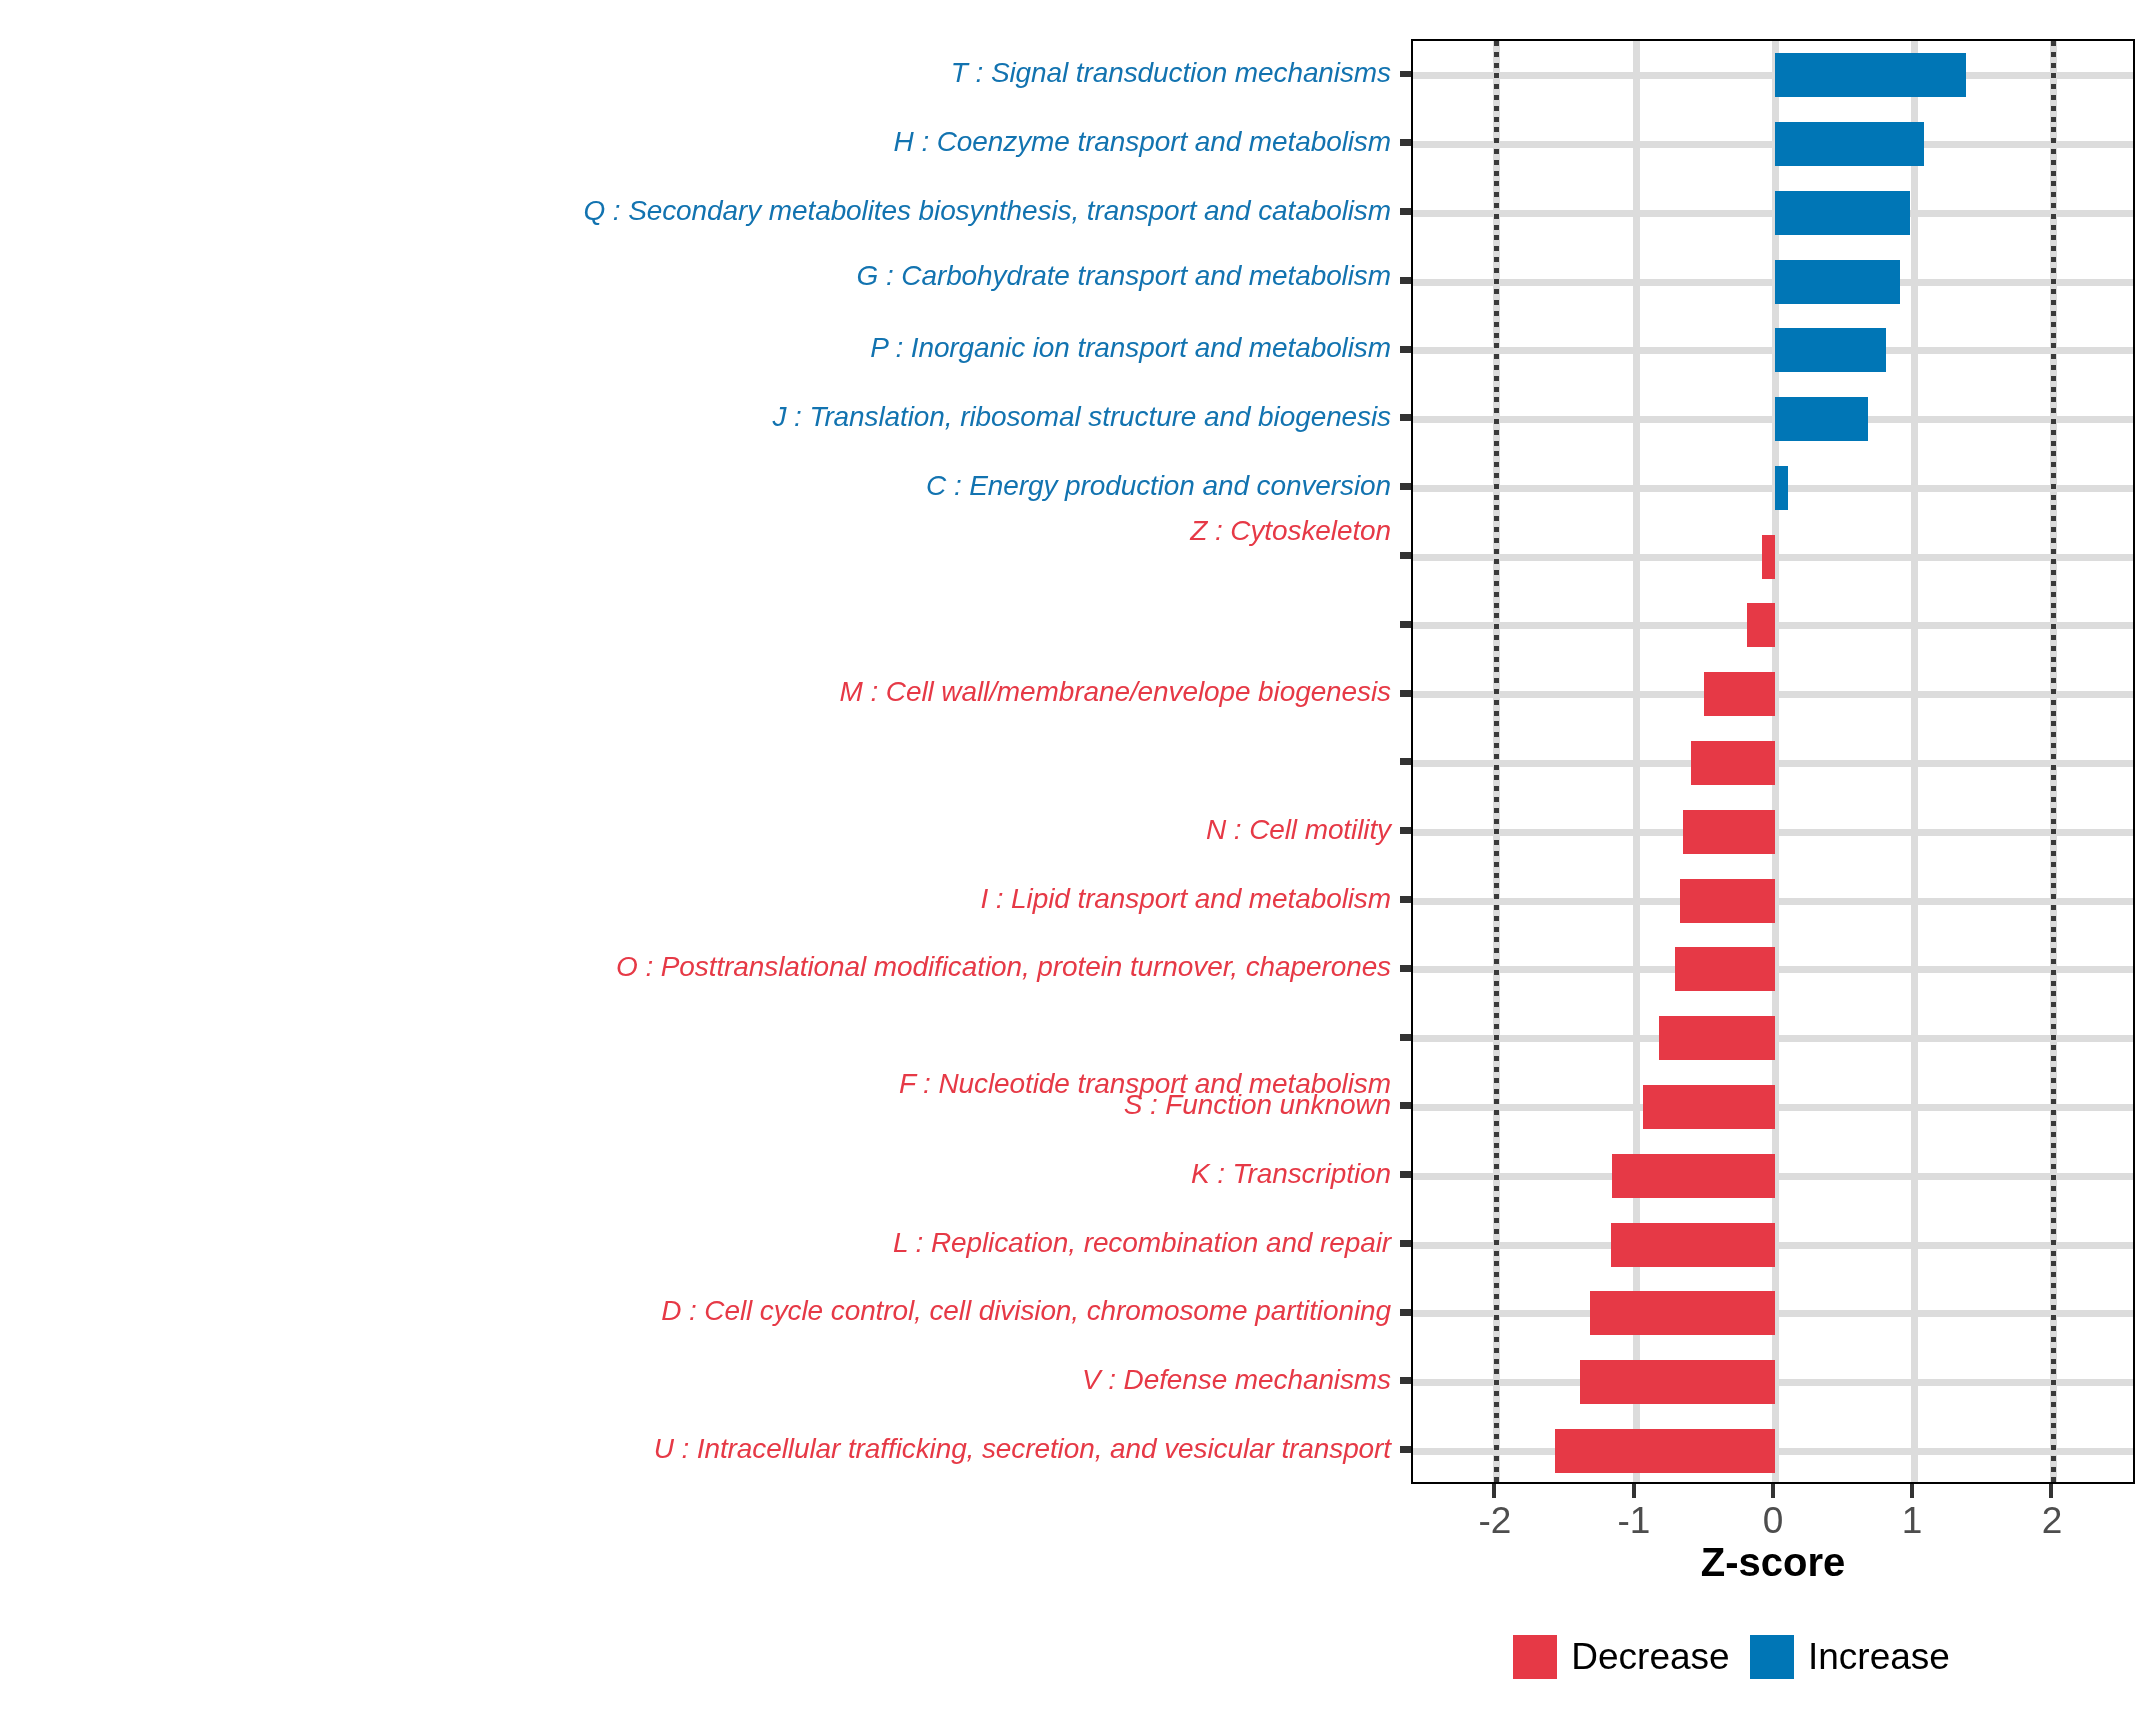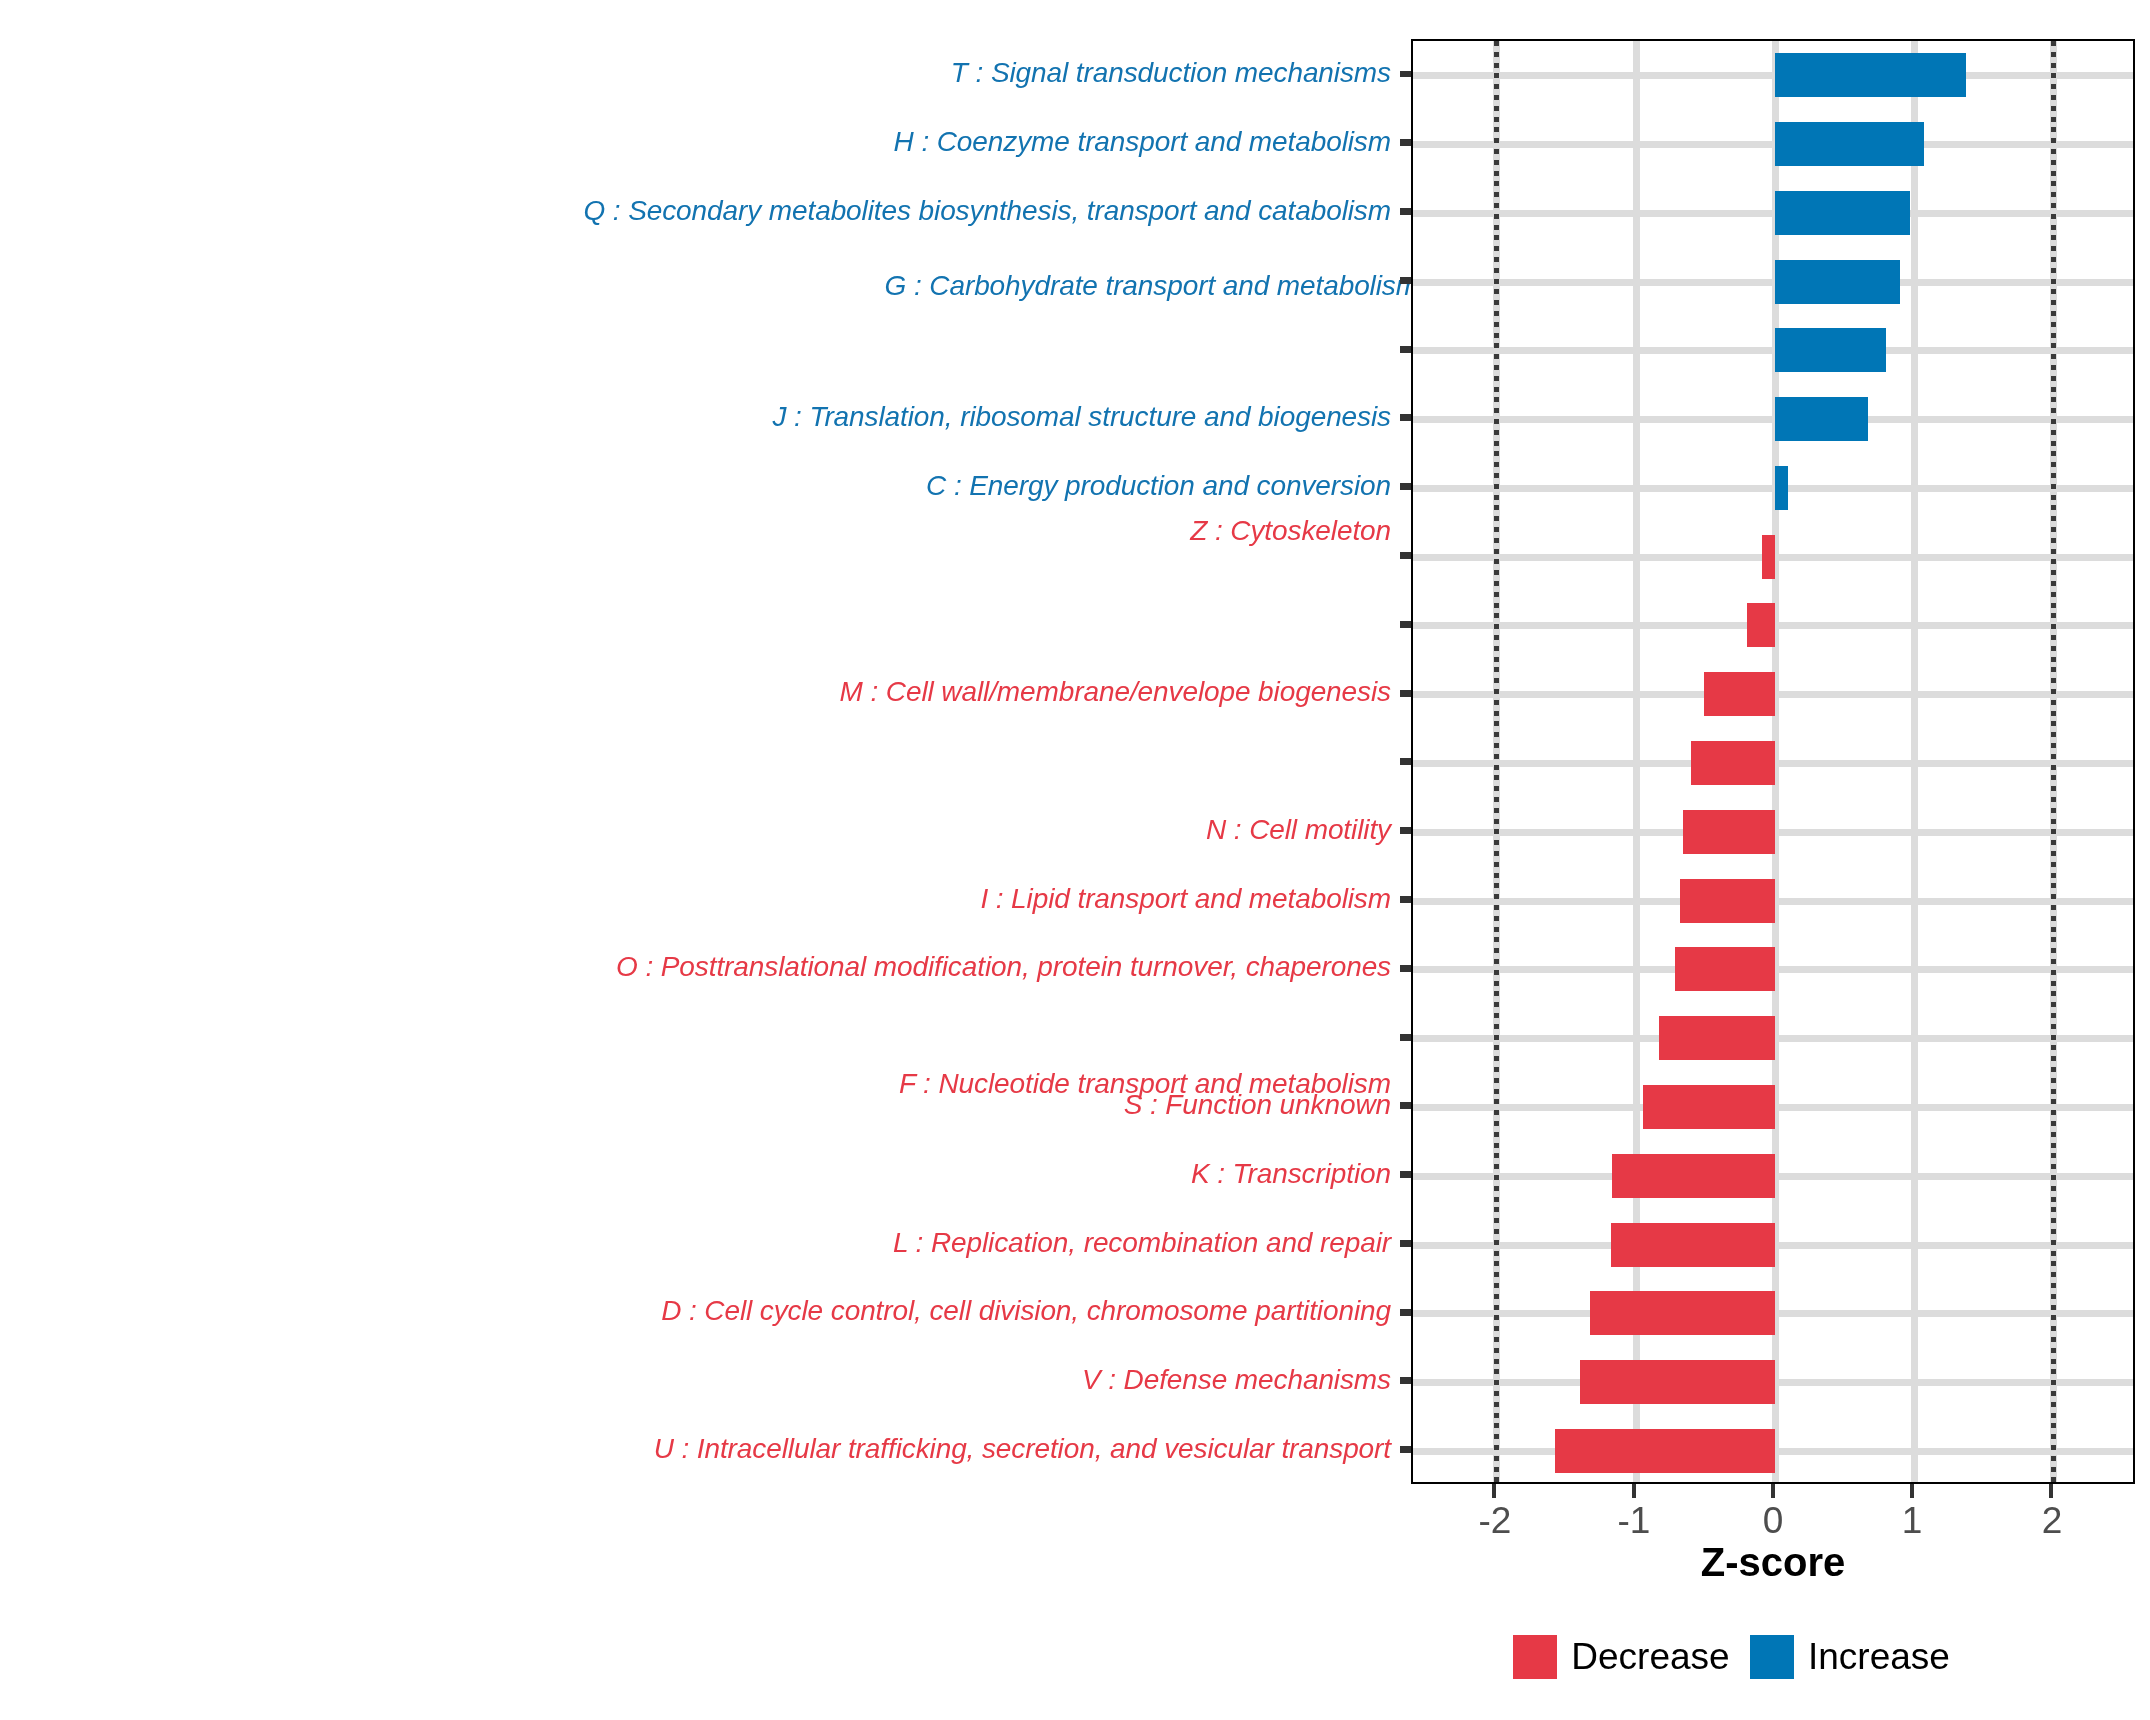--- a/index.html
+++ b/index.html
@@ -159,22 +159,23 @@
 
 <div id="figure">
 
   <div id="ylabels">
       <div class="ylabel-row inc" style="top: 17px;">T : Signal transduction mechanisms</div>
       <div class="ytick" style="top: 31.5px;"></div>
       <div class="ylabel-row inc" style="top: 86px;">H : Coenzyme transport and metabolism</div>
       <div class="ytick" style="top: 100px;"></div>
       <div class="ylabel-row inc" style="top: 155px;">Q : Secondary metabolites biosynthesis, transport and catabolism</div>
       <div class="ytick" style="top: 169px;"></div>
-      <div class="ylabel-row inc" style="top: 230px; margin-left: 28px;">G : Carbohydrate transport and metabolism</div>
+      <div class="ylabel-row inc" style="top: 220px;">G : Carbohydrate transport and metabolism</div>
       <div class="ytick" style="top: 238px;"></div>
+      <div class="ylabel-row inc" style="top: 292px;">P : Inorganic ion transport and metabolism</div>
       <div class="ytick" style="top: 307px;"></div>
       <div class="ylabel-row inc" style="top: 361px;">J : Translation, ribosomal structure and biogenesis</div>
       <div class="ytick" style="top: 375px;"></div>
       <div class="ylabel-row inc" style="top: 430px;">C : Energy production and conversion</div>
       <div class="ytick" style="top: 444px;"></div>
       <div class="ylabel-row dec" style="top: 475px;">Z : Cytoskeleton</div>
       <div class="ytick" style="top: 513px;"></div>
       <div class="ytick" style="top: 582px;"></div>
       <div class="ylabel-row dec" style="top: 636px;">M : Cell wall/membrane/envelope biogenesis</div>
       <div class="ytick" style="top: 651px;"></div>

